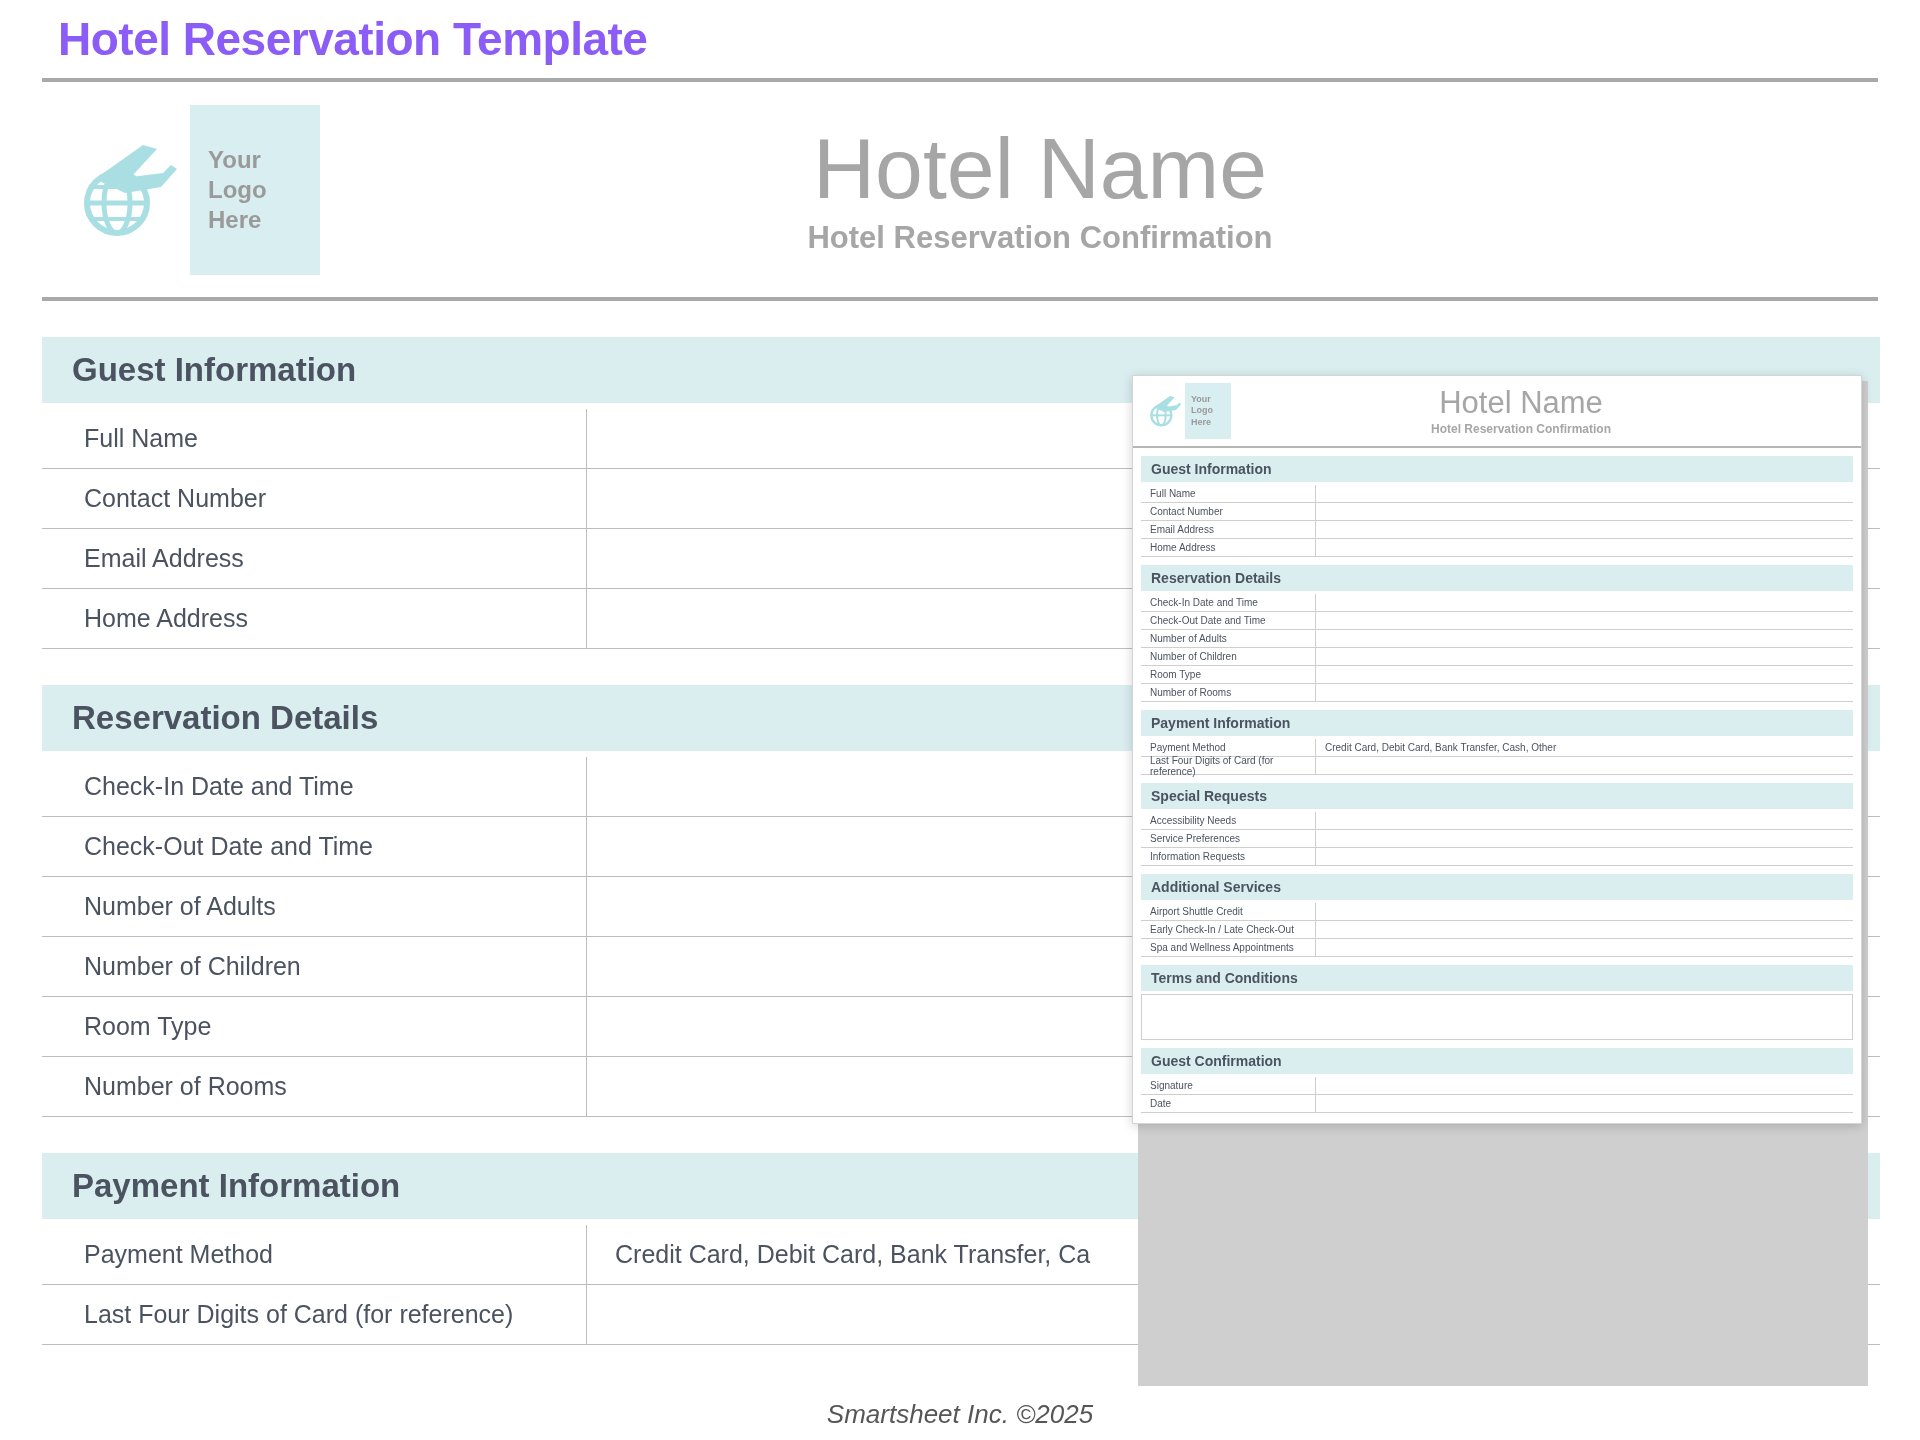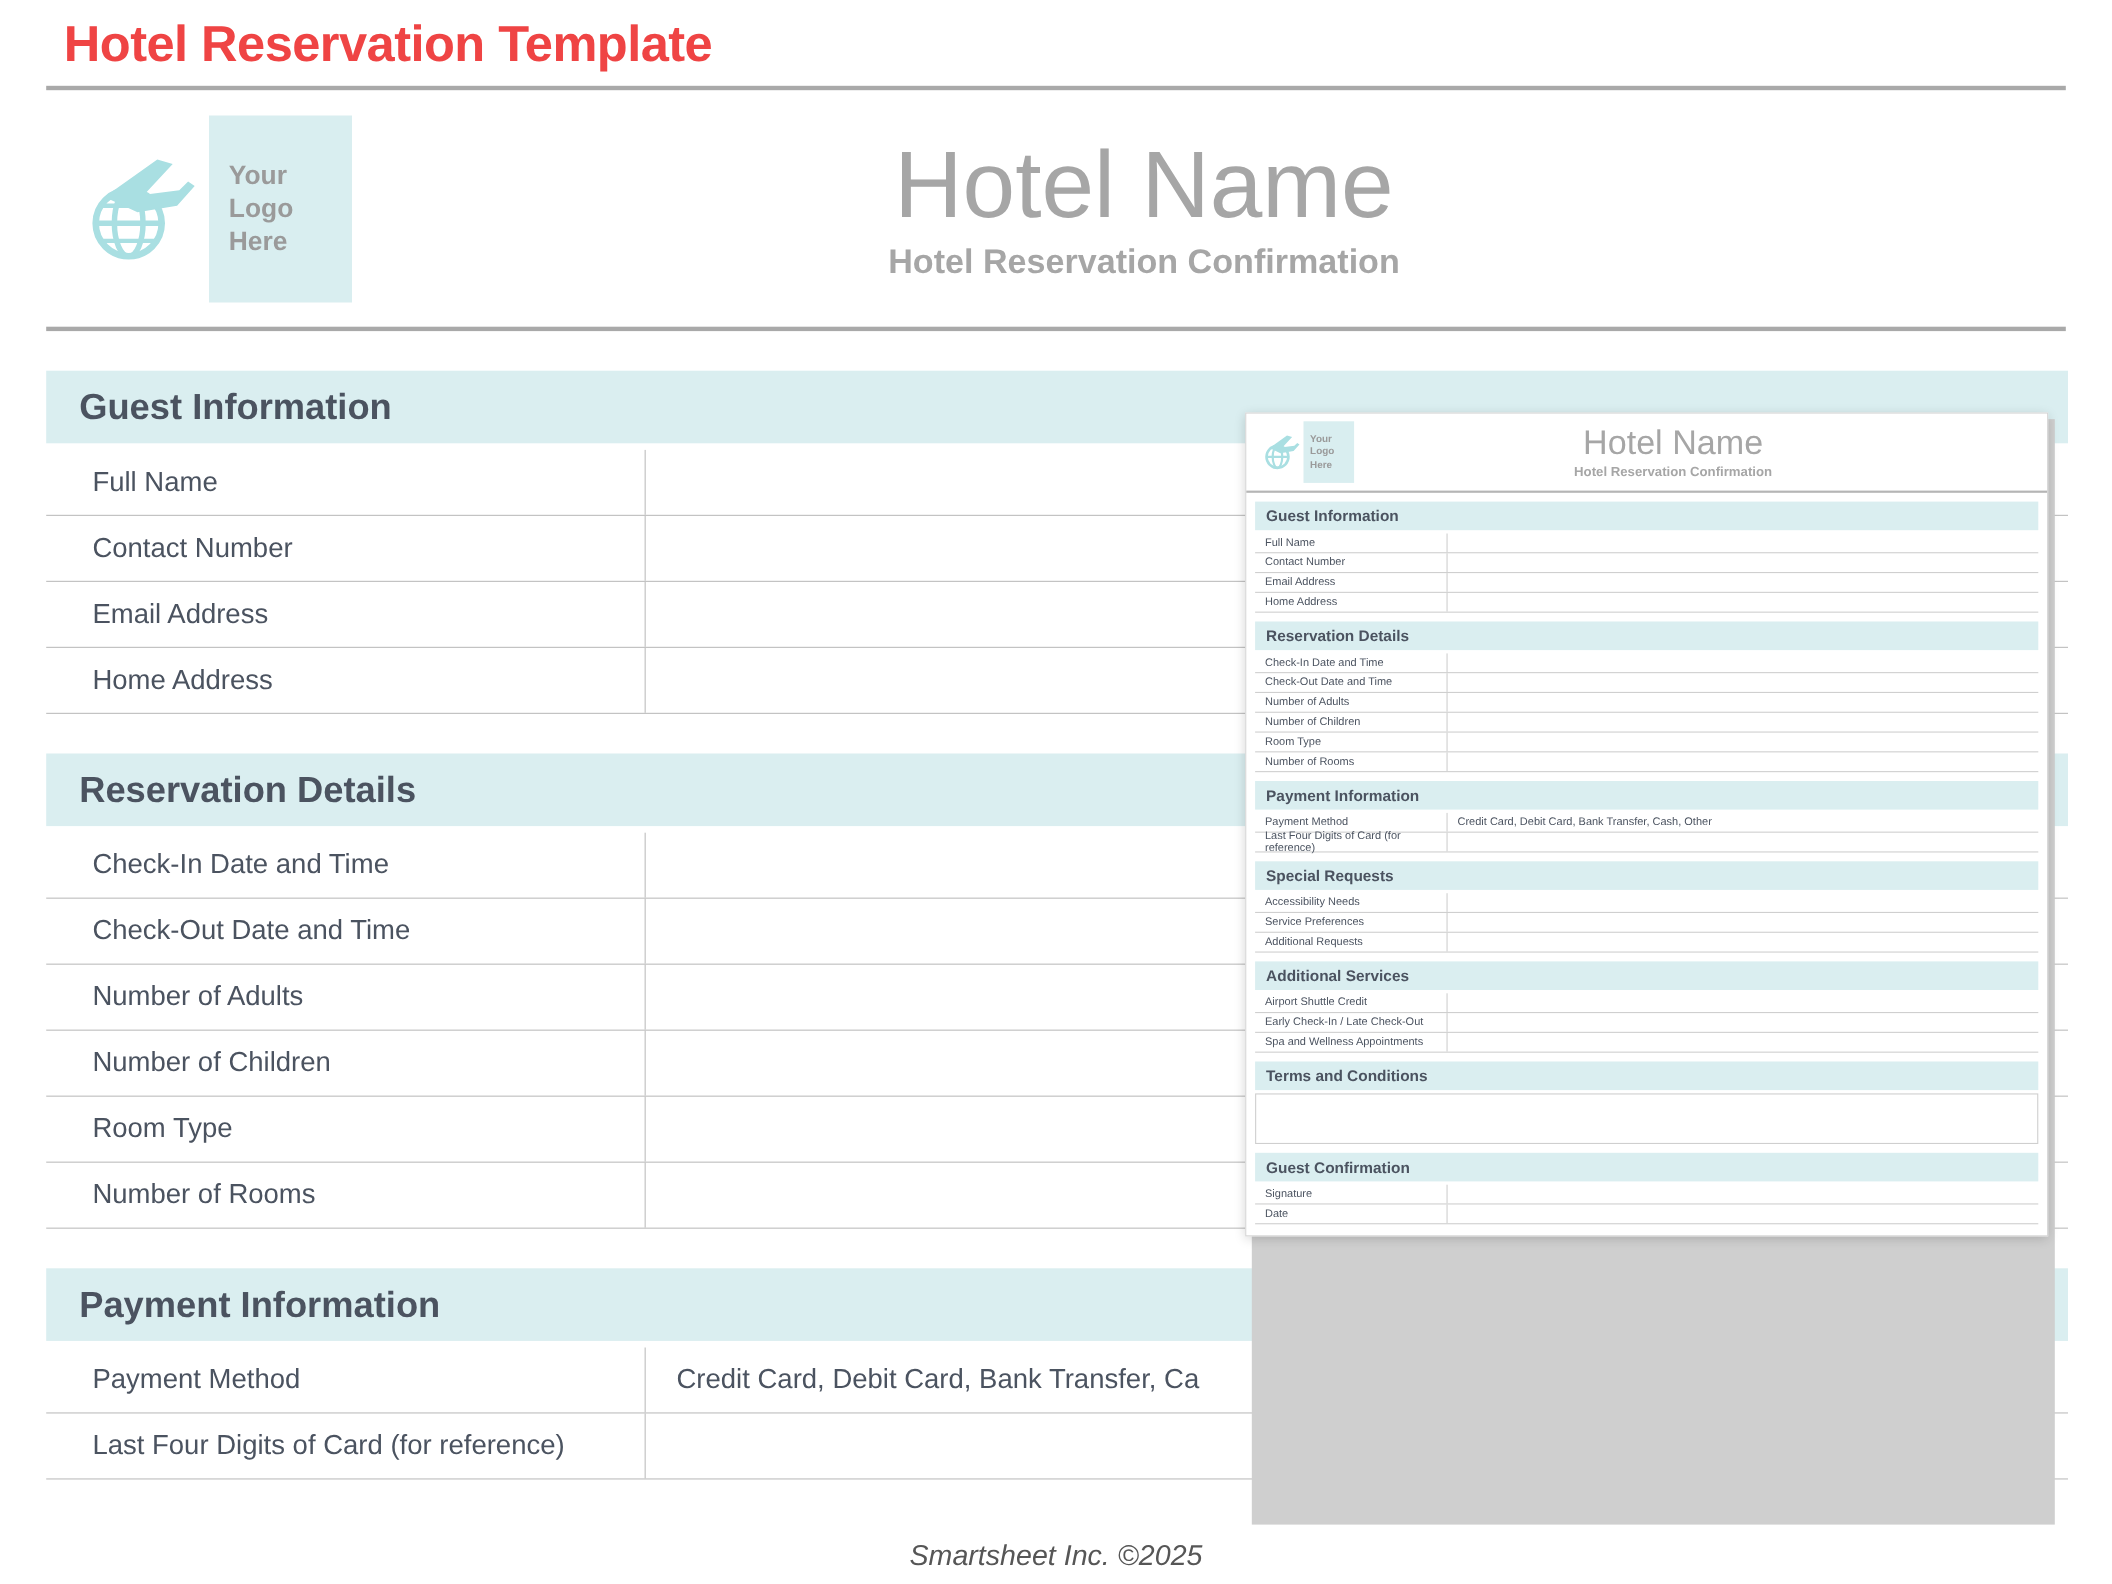--- a/index.html
+++ b/index.html
@@ -14,21 +14,21 @@
     position: relative;
     width: 1920px; height: 1440px;
     background: #ffffff;
     padding: 0 40px;
   }
 
   
   .doc-title {
     font-size: 46px;
     font-weight: bold;
-    color: #ef4444;
+    color: #8b5cf6;
     letter-spacing: -0.5px;
     padding: 12px 0 8px 18px;
   }
   .title-rule {
     height: 4px;
     background: #a9a9a9;
     margin: 4px 2px 0 2px;
   }
 
   
@@ -416,21 +416,21 @@
       <div>
         <div class="t-row">
           <div class="t-label">Accessibility Needs</div>
           <div class="t-value"></div>
         </div>
         <div class="t-row">
           <div class="t-label">Service Preferences</div>
           <div class="t-value"></div>
         </div>
         <div class="t-row">
-          <div class="t-label">Additional Requests</div>
+          <div class="t-label">Information Requests</div>
           <div class="t-value"></div>
         </div>
       </div>
 
       <div class="t-section">
         <span>Additional Services</span>
       </div>
       <div>
         <div class="t-row">
           <div class="t-label">Airport Shuttle Credit</div>

